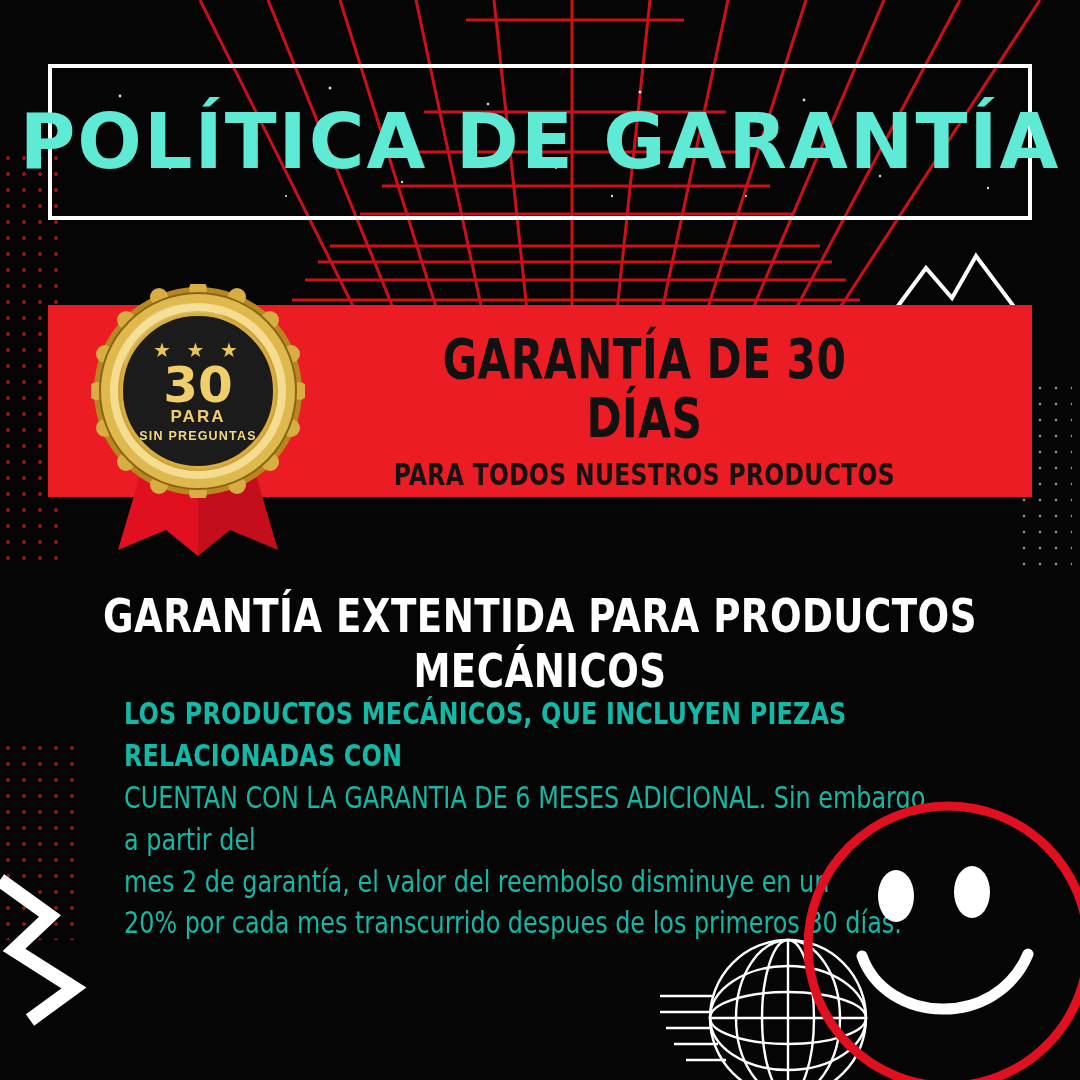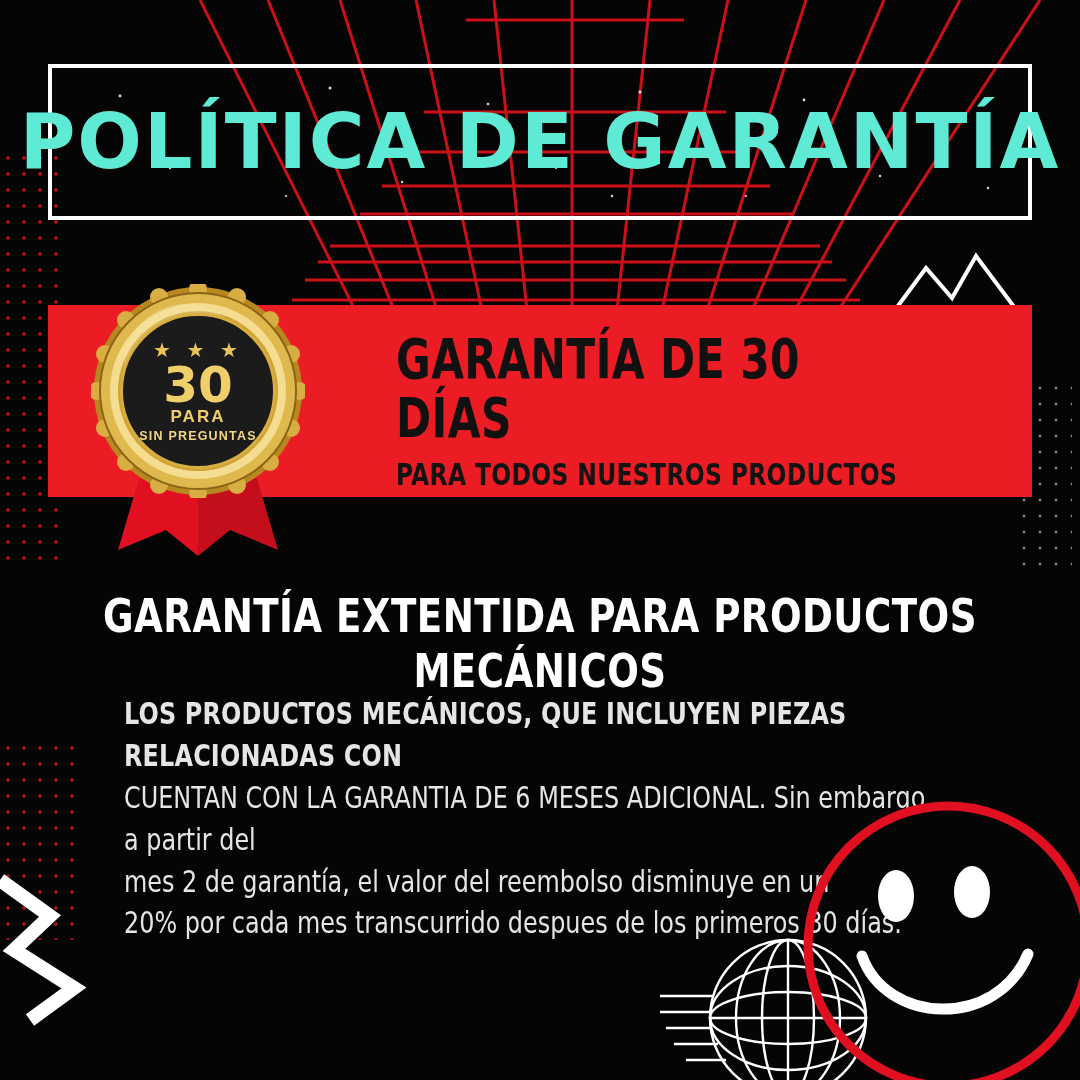--- a/index.html
+++ b/index.html
@@ -84,23 +84,24 @@
   .red-banner {
     position: absolute;
     left: 48px;
     top: 305px;
     width: 984px;
     height: 192px;
     background: #ec1c24;
   }
   .banner-text {
     position: absolute;
-    left: 396px;
+    left: 384px;
     top: 330px;
     width: 620px;
+    text-align: center;
   }
   .banner-title {
     color: #111111;
     font-size: 56px;
     font-weight: 700;
     letter-spacing: .5px;
     line-height: 1.05;
     transform: scaleX(.84);
     transform-origin: left center;
     font-family: "DejaVu Sans Condensed", "Liberation Sans Narrow", "Liberation Sans", sans-serif;
@@ -189,21 +190,21 @@
     font-family: "DejaVu Sans Condensed", "Liberation Sans Narrow", "Liberation Sans", sans-serif;
   }
   .headline span { display: inline-block; transform: scaleX(.88); }
 
   
   .body-copy {
     position: absolute;
     left: 124px;
     top: 694px;
     width: 900px;
-    color: #e5e5e5;
+    color: #14b8a6;
     font-size: 29.5px;
     line-height: 1.42;
     font-family: "DejaVu Sans Condensed", "Liberation Sans Narrow", "Liberation Sans", sans-serif;
   }
   .body-copy p { margin: 0; }
   .body-copy .caps { font-weight: 700; letter-spacing: .2px; }
   .body-copy .mixed { font-weight: 400; }
   .body-copy .line { display: block; transform: scaleX(.9); transform-origin: left center; }
 
   

